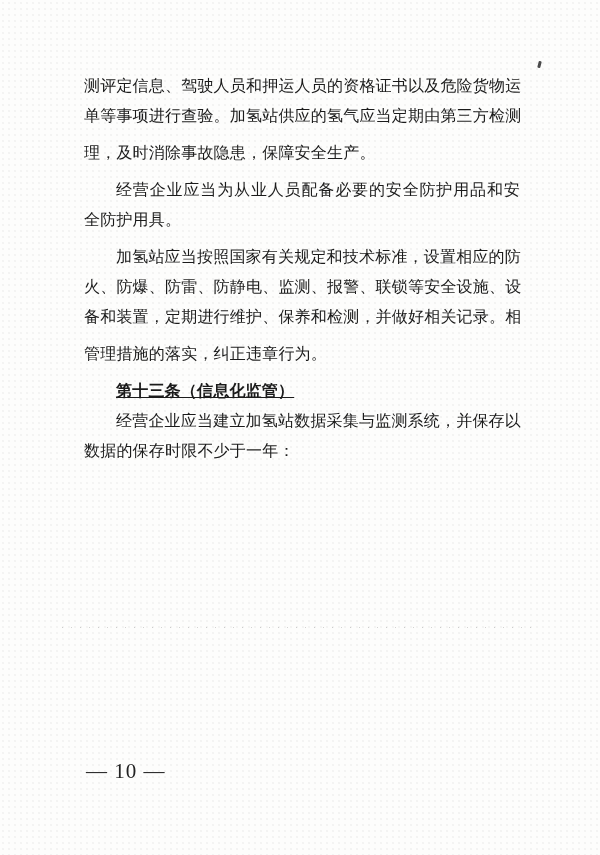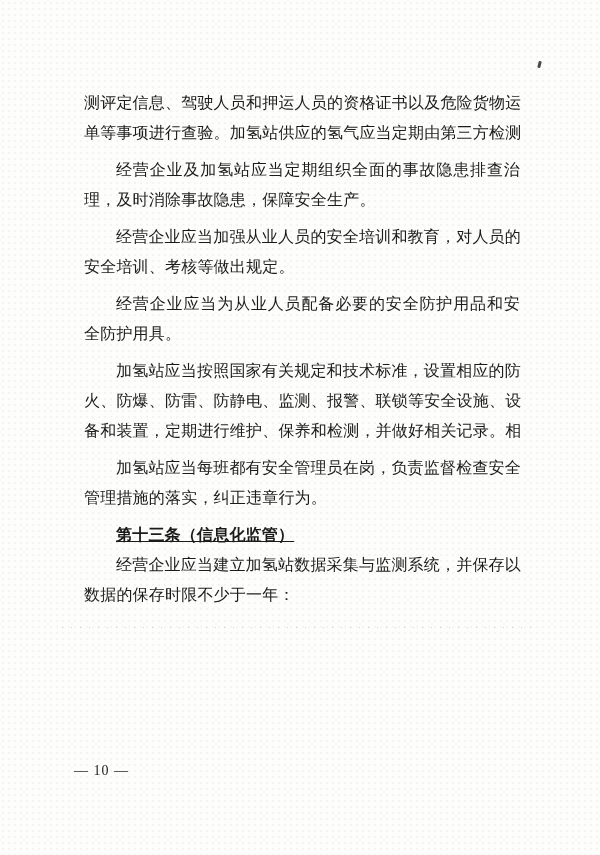--- a/index.html
+++ b/index.html
@@ -21,21 +21,21 @@
     content: "";
     position: absolute;
     inset: 0;
     background-image: radial-gradient(circle, rgba(140,140,140,0.14) 0.5px, transparent 1px);
     background-size: 6px 6px;
     pointer-events: none;
   }
   .content {
     position: absolute;
     left: 84px;
-    top: 88px;
+    top: 71px;
     width: 436px;
   }
   .para {
     margin: 0 0 7px 0;
   }
   .para.heading {
     font-weight: bold;
     margin-bottom: 0;
     text-decoration: underline;
   }
@@ -50,23 +50,23 @@
     letter-spacing: 0.2px;
   }
   .line.short {
     text-align-last: left;
   }
   .line.indent {
     text-indent: 32px;
   }
   .page-number {
     position: absolute;
-    left: 74px;
+    left: 86px;
     top: 760px;
-    font-size: 14px;
+    font-size: 21px;
     line-height: 22px;
     letter-spacing: 1px;
     color: #222;
   }
   .scan-speck {
     position: absolute;
     left: 538px;
     top: 61px;
     width: 3px;
     height: 7px;
@@ -89,38 +89,32 @@
 
 <div class="page">
   <div class="scan-speck"></div>
   <div class="scan-dotline"></div>
   <div class="content">
       <div class="para">
         <div class="line">测评定信息、驾驶人员和押运人员的资格证书以及危险货物运</div>
         <div class="line">单等事项进行查验。加氢站供应的氢气应当定期由第三方检测</div>
       </div>
       <div class="para">
-        <div class="line indent">经营企业及加氢站应当定期组织全面的事故隐患排查治</div>
         <div class="line short">理，及时消除事故隐患，保障安全生产。</div>
-      </div>
-      <div class="para">
-        <div class="line indent">经营企业应当加强从业人员的安全培训和教育，对人员的</div>
-        <div class="line short">安全培训、考核等做出规定。</div>
       </div>
       <div class="para">
         <div class="line indent">经营企业应当为从业人员配备必要的安全防护用品和安</div>
         <div class="line short">全防护用具。</div>
       </div>
       <div class="para">
         <div class="line indent">加氢站应当按照国家有关规定和技术标准，设置相应的防</div>
         <div class="line">火、防爆、防雷、防静电、监测、报警、联锁等安全设施、设</div>
         <div class="line">备和装置，定期进行维护、保养和检测，并做好相关记录。相</div>
       </div>
       <div class="para">
-        <div class="line indent">加氢站应当每班都有安全管理员在岗，负责监督检查安全</div>
         <div class="line short">管理措施的落实，纠正违章行为。</div>
       </div>
       <div class="para">
       </div>
       <div class="para heading">
         <div class="line indent short">第十三条（信息化监管）</div>
       </div>
       <div class="para">
         <div class="line indent">经营企业应当建立加氢站数据采集与监测系统，并保存以</div>
         <div class="line short">数据的保存时限不少于一年：</div>

